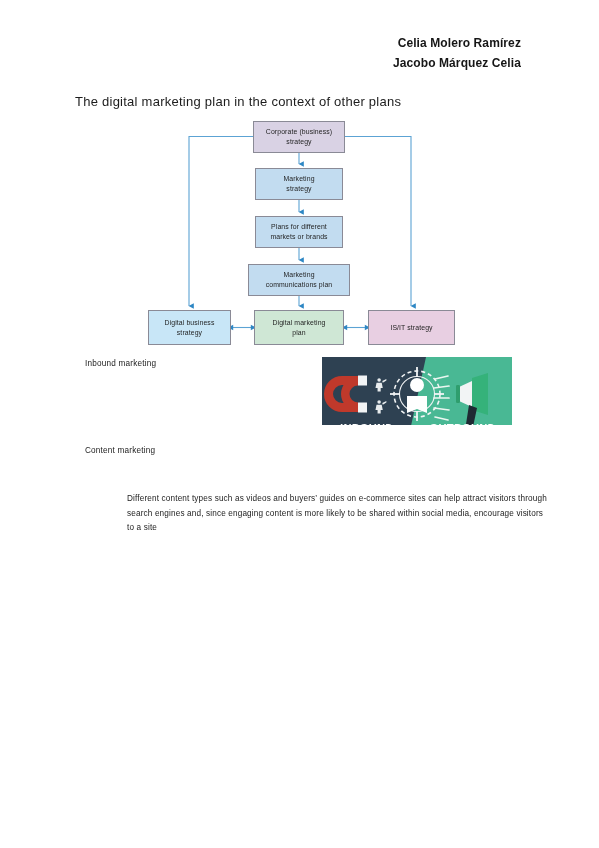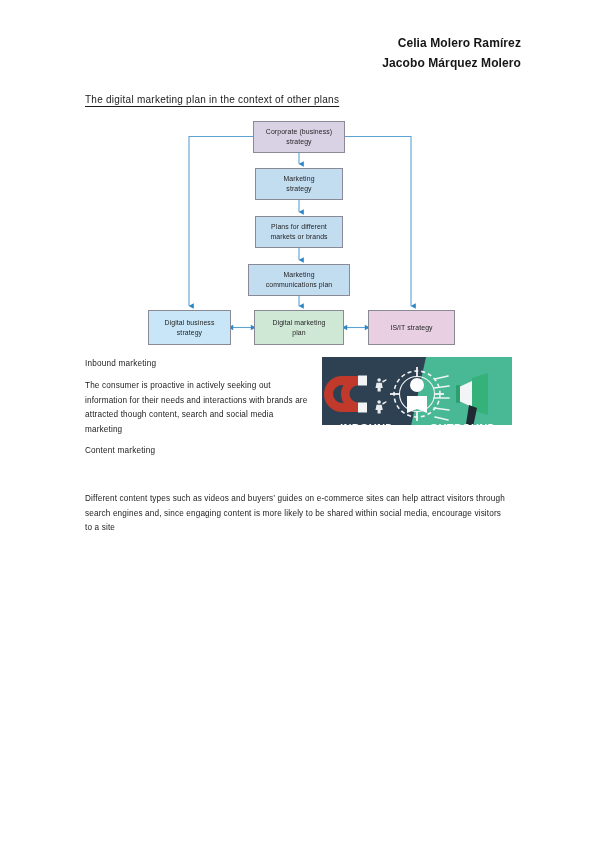--- a/index.html
+++ b/index.html
@@ -31,26 +31,25 @@
     font-size: 12px;
     font-weight: bold;
     line-height: 1.65;
     letter-spacing: 0.1px;
     color: #161616;
   }
 
   
   .section-title {
     position: absolute;
-    left: 85px;
+    left: 75px;
     top: 94px;
-    font-size: 10px;
+    font-size: 13px;
     letter-spacing: 0.25px;
     color: #1c1c1c;
-    text-decoration: underline;
     text-underline-offset: 2.5px;
   }
 
   
   .diagram {
     position: absolute;
     left: 0;
     top: 0;
     width: 599px;
     height: 360px;
@@ -96,42 +95,42 @@
 
   .para {
     position: absolute;
     left: 85px;
     font-size: 8.2px;
     line-height: 1.78;
     letter-spacing: 0.15px;
     color: #1c1c1c;
   }
   .para-inbound { top: 379px; width: 228px; }
-  .para-content { top: 492px; width: 425px; }
+  .para-content { top: 492px; width: 425px; margin-left: 42px; }
 
   
   .infographic {
     position: absolute;
     left: 322px;
     top: 357px;
     width: 190px;
     height: 68px;
     overflow: hidden;
     background: #2e4152;
   }
   .infographic svg { display: block; }
 </style>
 </head>
 <body>
 
 <div class="page">
 
   <div class="doc-header">
     <div>Celia Molero Ramírez</div>
-    <div>Jacobo Márquez Molero</div>
+    <div>Jacobo Márquez Celia</div>
   </div>
 
   <div class="section-title">The digital marketing plan in the context of other plans</div>
 
   <div class="diagram">
     <svg width="599" height="360" viewBox="0 0 599 360" xmlns="http://www.w3.org/2000/svg">
       <defs>
         <marker id="arrowDown" markerWidth="7" markerHeight="7" refX="3.2" refY="5.4" orient="auto" markerUnits="userSpaceOnUse">
           <path d="M0.4,0.6 L6,0.6 L3.2,5.8 Z" fill="#2e87c4"></path>
         </marker>
@@ -202,21 +201,20 @@
     </div>
   </div>
 
   <div class="dbox box-isit">
     <div>
       <span>IS/IT strategy</span>
     </div>
   </div>
 
   <div class="heading heading-inbound">Inbound marketing</div>
-  <div class="para para-inbound">The consumer is proactive in actively seeking out information for their needs and interactions with brands are attracted though content, search and social media marketing</div>
 
   <div class="infographic">
     <svg width="190" height="92" viewBox="0 0 190 92" xmlns="http://www.w3.org/2000/svg">
 
       <rect x="0" y="0" width="190" height="92" fill="#2e4152"></rect>
       <path d="M104,0 L190,0 L190,92 L84,92 Z" fill="#49b894"></path>
 
       <g>
         <path d="M36,20 A17,17 0 0 0 36,54 L36,45.5 A8.5,8.5 0 0 1 36,28.5 Z" fill="#c0392b" transform="translate(0,0)"></path>
         <path d="M16,22 L16,52 A20,20 0 0 0 16,22 Z" fill="none"></path>

